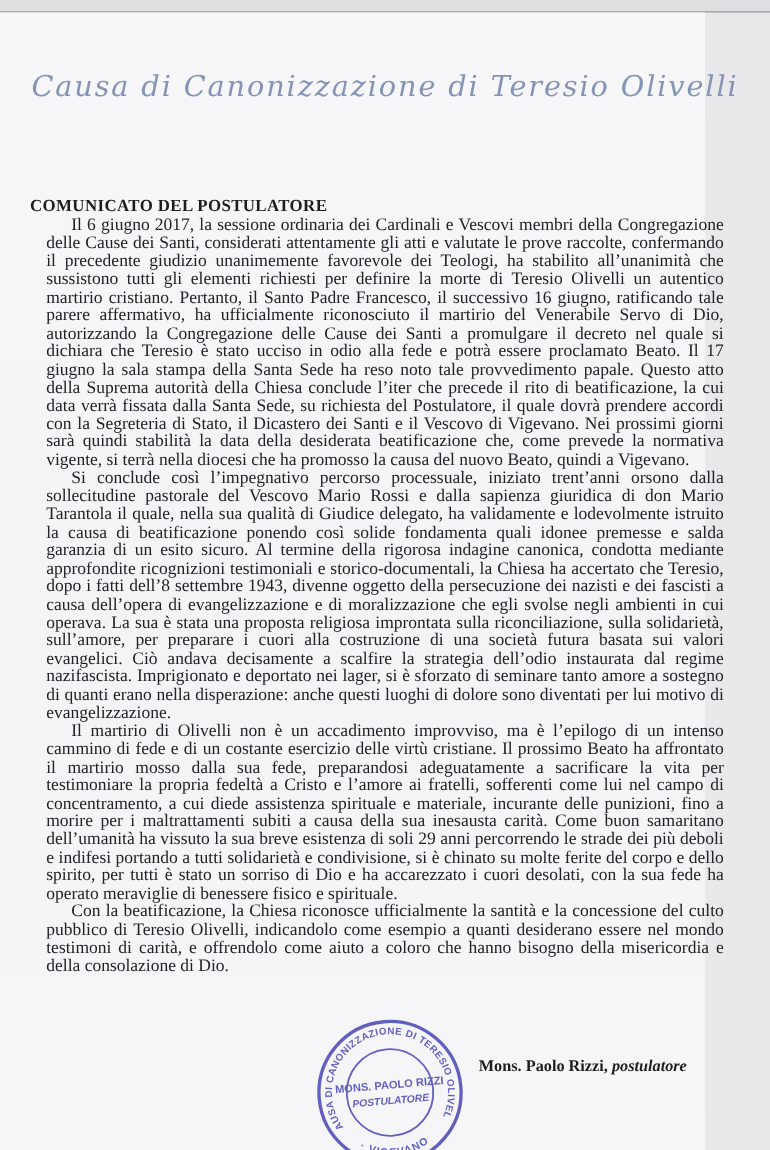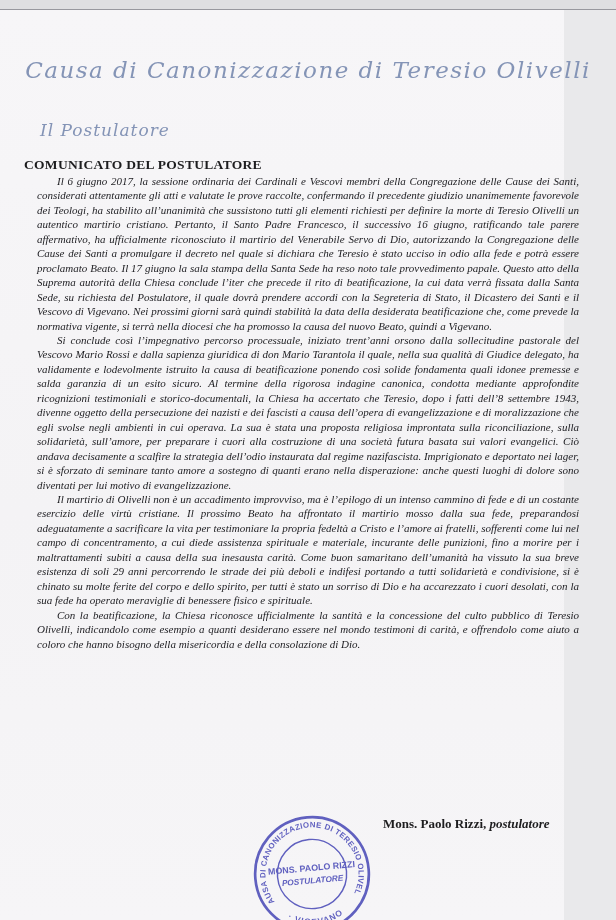--- a/index.html
+++ b/index.html
@@ -39,51 +39,49 @@
     position:absolute;top:147px;left:0;width:616px;
     text-align:left;
     font-weight:bold;
     font-size:13.5px;
     letter-spacing:0.3px;
     color:#1d1d1f;
     margin-left:24px;
   }
   .body-text{
     position:absolute;top:164px;left:37px;width:542px;
-    font-size:11px;
+    font-size:14px;
     line-height:14.45px;
     text-align:justify;
     color:#222226;
-    font-style:italic;
   }
   .body-text p{margin:0;text-indent:20px;}
   .dateline{margin:0;text-indent:20px;}
   .signature{
-    position:absolute;top:806px;left:383px;
+    position:absolute;top:835px;left:383px;
     font-size:13px;font-weight:bold;color:#1d1d1f;
     white-space:nowrap;
   }
   .signature .role{font-style:italic;}
   .stamp{
     position:absolute;top:802px;left:250px;width:124px;height:124px;
     transform:rotate(-5deg);
     opacity:0.88;
   }
   .stamp svg{width:124px;height:124px;}
 </style>
 </head>
 <body>
 
 <div class="top-strip"></div>
 
 <div class="page">
 
   <div class="script-header">Causa di Canonizzazione di Teresio Olivelli</div>
 
-  <div class="script-sub">Il Postulatore</div>
 
   <div class="doc-title">COMUNICATO DEL POSTULATORE</div>
 
   <div class="body-text">
     <p>Il 6 giugno 2017, la sessione ordinaria dei Cardinali e Vescovi membri della Congregazione delle Cause dei Santi, considerati attentamente gli atti e valutate le prove raccolte, confermando il precedente giudizio unanimemente favorevole dei Teologi, ha stabilito all’unanimità che sussistono tutti gli elementi richiesti per definire la morte di Teresio Olivelli un autentico martirio cristiano. Pertanto, il Santo Padre Francesco, il successivo 16 giugno, ratificando tale parere affermativo, ha ufficialmente riconosciuto il martirio del Venerabile Servo di Dio, autorizzando la Congregazione delle Cause dei Santi a promulgare il decreto nel quale si dichiara che Teresio è stato ucciso in odio alla fede e potrà essere proclamato Beato. Il 17 giugno la sala stampa della Santa Sede ha reso noto tale provvedimento papale. Questo atto della Suprema autorità della Chiesa conclude l’iter che precede il rito di beatificazione, la cui data verrà fissata dalla Santa Sede, su richiesta del Postulatore, il quale dovrà prendere accordi con la Segreteria di Stato, il Dicastero dei Santi e il Vescovo di Vigevano. Nei prossimi giorni sarà quindi stabilità la data della desiderata beatificazione che, come prevede la normativa vigente, si terrà nella diocesi che ha promosso la causa del nuovo Beato, quindi a Vigevano.</p>
     <p>Si conclude così l’impegnativo percorso processuale, iniziato trent’anni orsono dalla sollecitudine pastorale del Vescovo Mario Rossi e dalla sapienza giuridica di don Mario Tarantola il quale, nella sua qualità di Giudice delegato, ha validamente e lodevolmente istruito la causa di beatificazione ponendo così solide fondamenta quali idonee premesse e salda garanzia di un esito sicuro. Al termine della rigorosa indagine canonica, condotta mediante approfondite ricognizioni testimoniali e storico-documentali, la Chiesa ha accertato che Teresio, dopo i fatti dell’8 settembre 1943, divenne oggetto della persecuzione dei nazisti e dei fascisti a causa dell’opera di evangelizzazione e di moralizzazione che egli svolse negli ambienti in cui operava. La sua è stata una proposta religiosa improntata sulla riconciliazione, sulla solidarietà, sull’amore, per preparare i cuori alla costruzione di una società futura basata sui valori evangelici. Ciò andava decisamente a scalfire la strategia dell’odio instaurata dal regime nazifascista. Imprigionato e deportato nei lager, si è sforzato di seminare tanto amore a sostegno di quanti erano nella disperazione: anche questi luoghi di dolore sono diventati per lui motivo di evangelizzazione.</p>
     <p>Il martirio di Olivelli non è un accadimento improvviso, ma è l’epilogo di un intenso cammino di fede e di un costante esercizio delle virtù cristiane. Il prossimo Beato ha affrontato il martirio mosso dalla sua fede, preparandosi adeguatamente a sacrificare la vita per testimoniare la propria fedeltà a Cristo e l’amore ai fratelli, sofferenti come lui nel campo di concentramento, a cui diede assistenza spirituale e materiale, incurante delle punizioni, fino a morire per i maltrattamenti subiti a causa della sua inesausta carità. Come buon samaritano dell’umanità ha vissuto la sua breve esistenza di soli 29 anni percorrendo le strade dei più deboli e indifesi portando a tutti solidarietà e condivisione, si è chinato su molte ferite del corpo e dello spirito, per tutti è stato un sorriso di Dio e ha accarezzato i cuori desolati, con la sua fede ha operato meraviglie di benessere fisico e spirituale.</p>
     <p>Con la beatificazione, la Chiesa riconosce ufficialmente la santità e la concessione del culto pubblico di Teresio Olivelli, indicandolo come esempio a quanti desiderano essere nel mondo testimoni di carità, e offrendolo come aiuto a coloro che hanno bisogno della misericordia e della consolazione di Dio.</p>
   </div>
 

